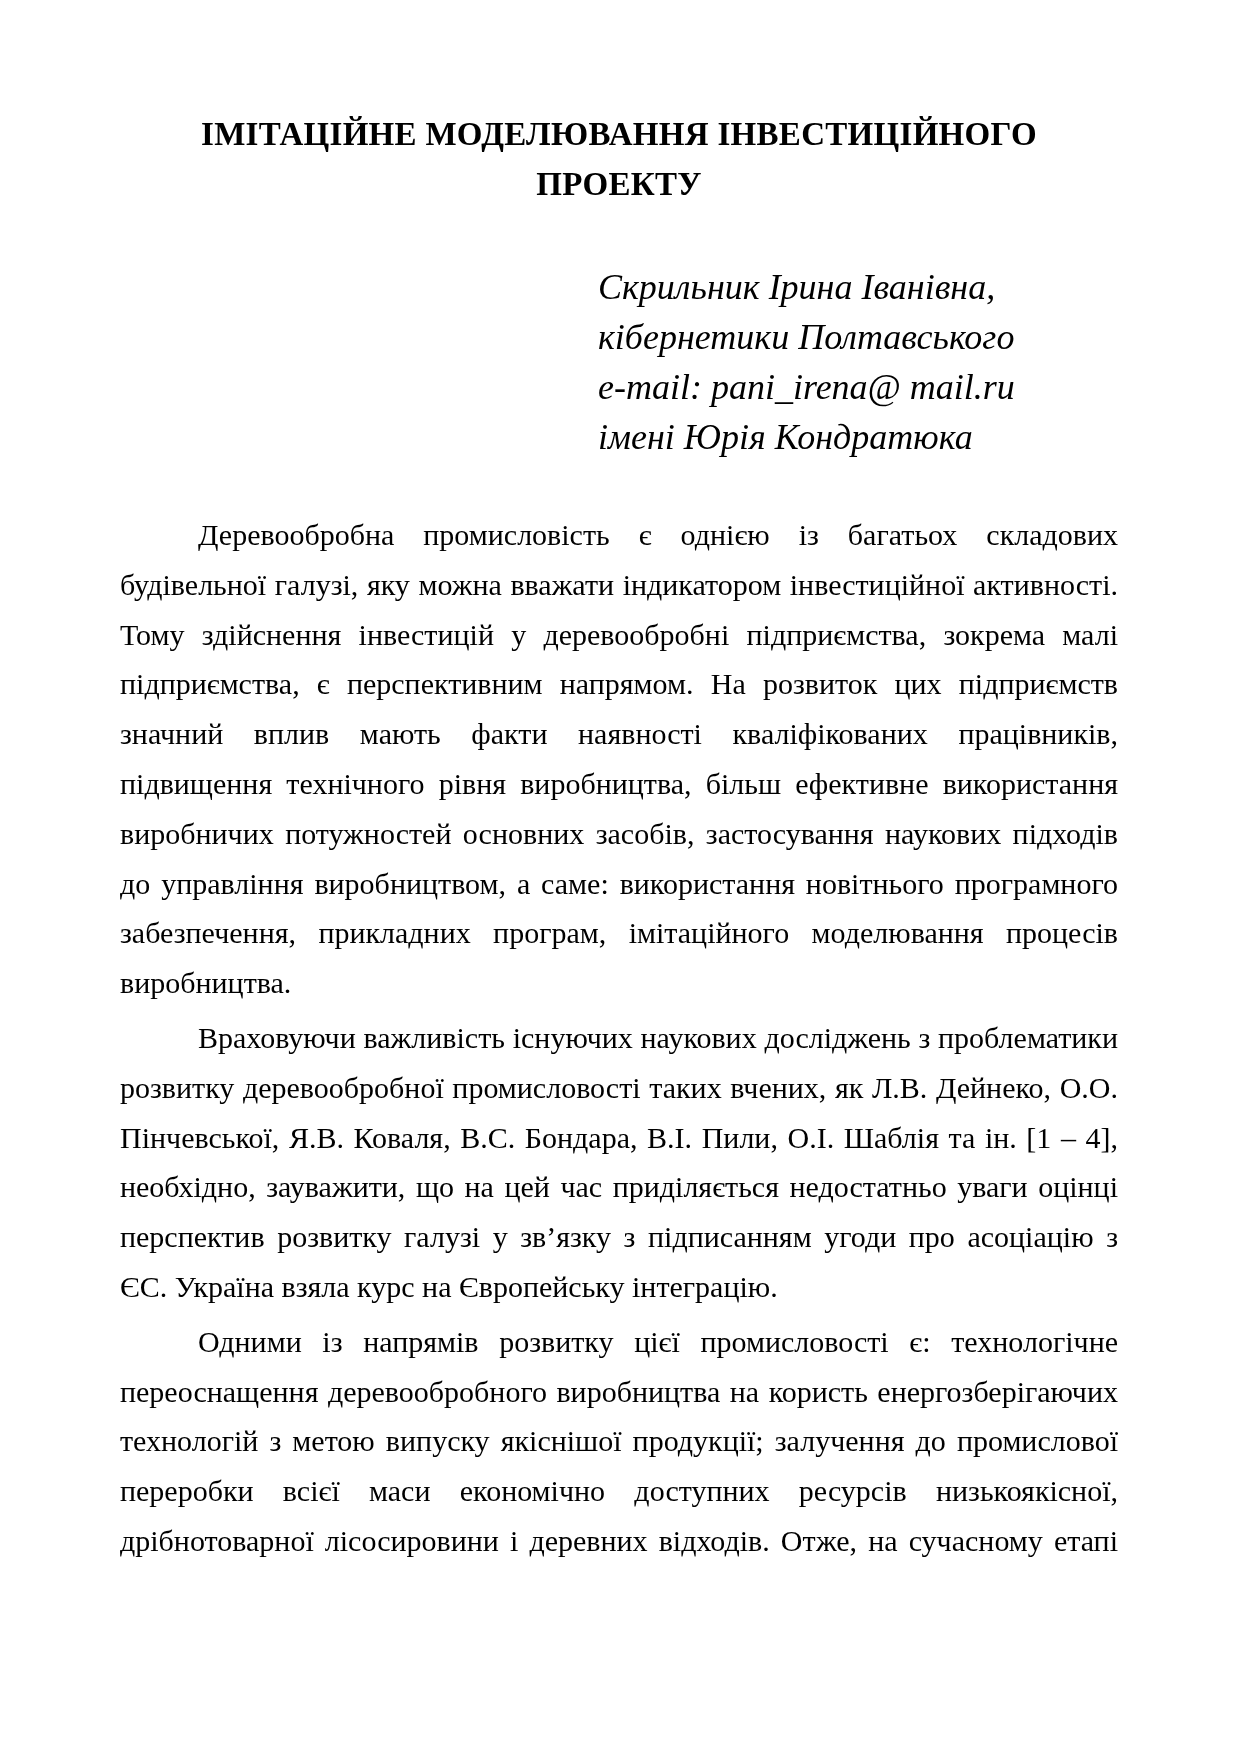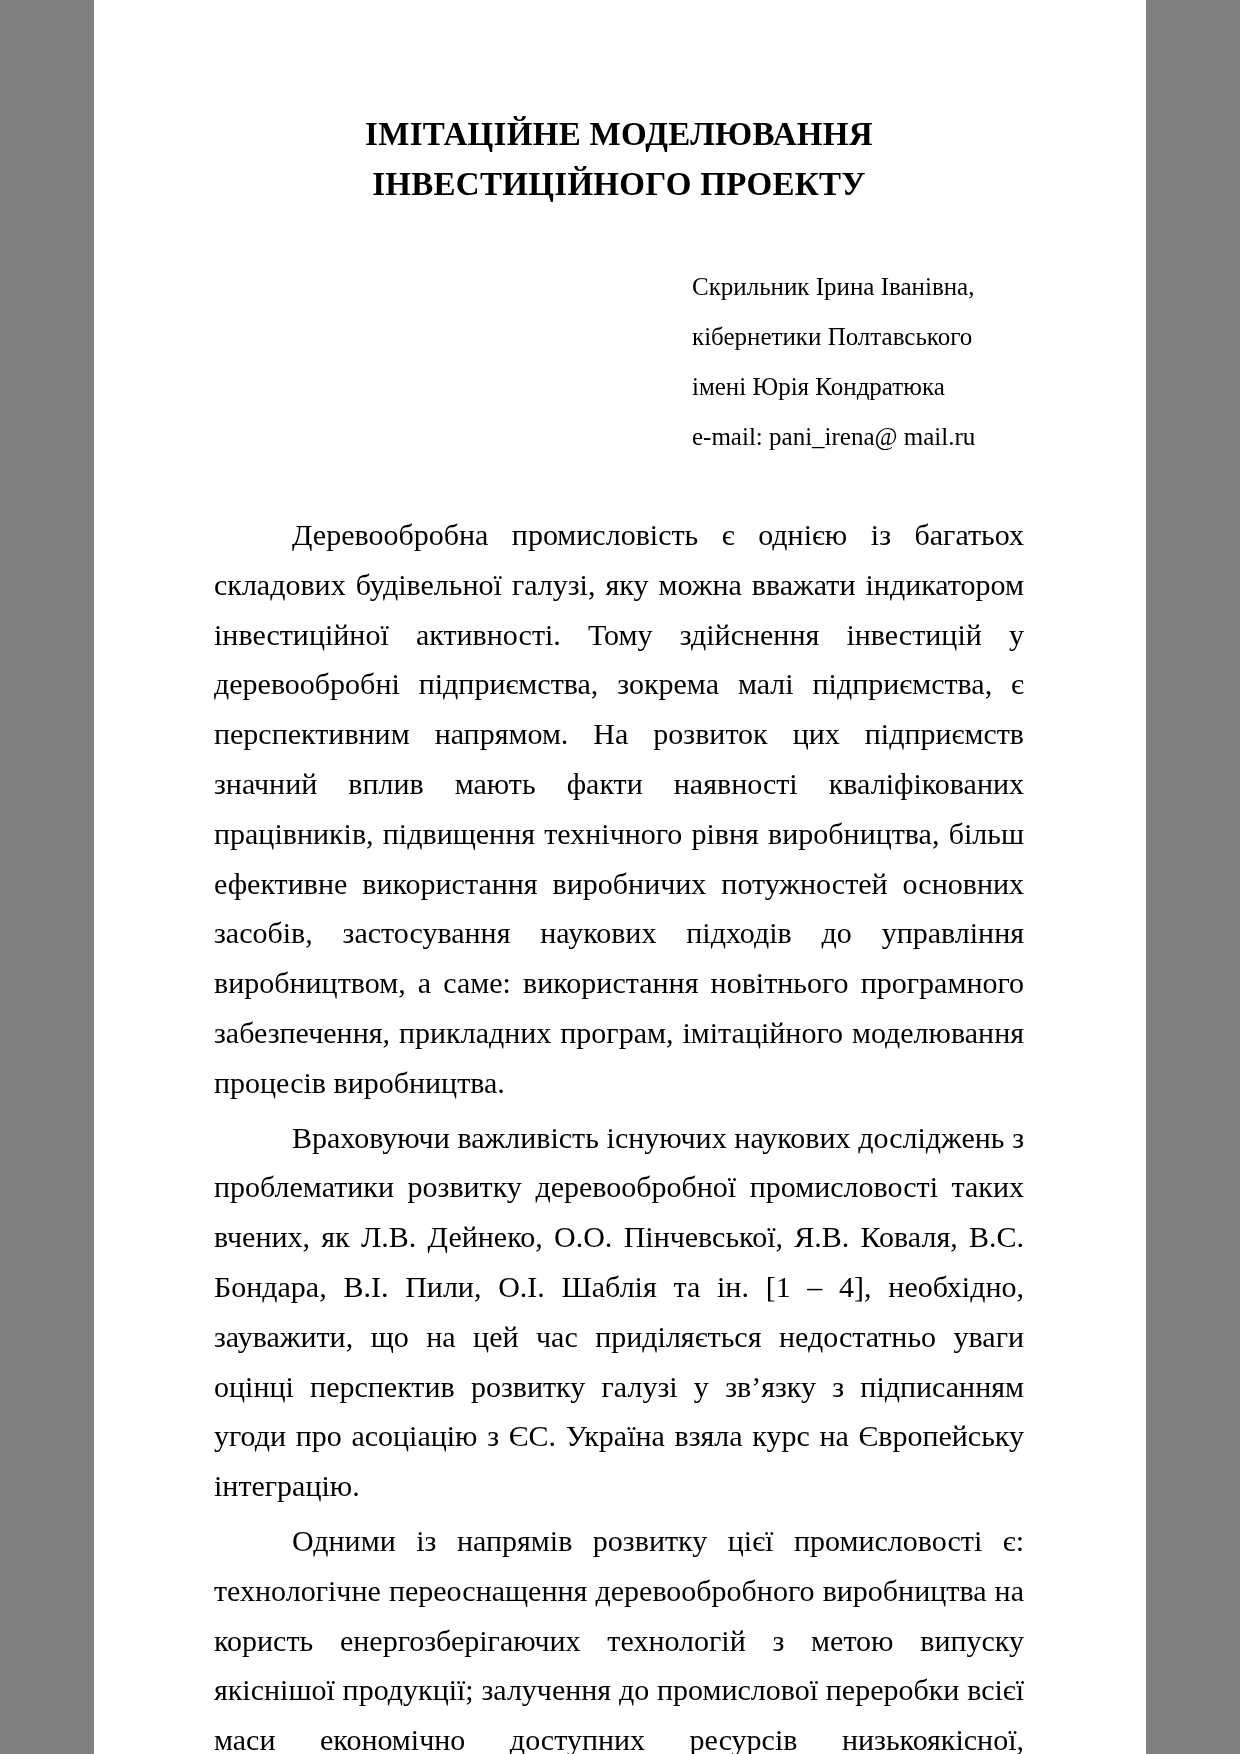--- a/index.html
+++ b/index.html
@@ -3,21 +3,21 @@
 <meta charset="utf-8">
 <title>Document</title>
 <style>
   html, body {
     margin: 0;
     padding: 0;
     background: #808080;
   }
   .page {
     position: relative;
-    width: 1052px;
+    width: 1240px;
     height: 1754px;
     margin: 0 auto;
     background: #ffffff;
     color: #000000;
     font-family: "Liberation Serif", "DejaVu Serif", serif;
     overflow: hidden;
     box-sizing: border-box;
     padding: 0 117px 0 115px; 
   }
   .doc-title {
@@ -26,21 +26,22 @@
     font-weight: bold;
     line-height: 50px;
     text-align: center;
     letter-spacing: 0.3px;
   }
   .title-line {
     display: block;
   }
   .author-block {
     margin: 53px 12px 0 483px;
-    font-size: 25px;
+    font-size: 36px;
+    font-style: italic;
     line-height: 50px;
   }
   .author-line {
     white-space: pre-wrap;
   }
   .doc-body {
     margin-top: 48px;
     font-size: 30px;
     line-height: 49.8px;
   }
@@ -59,22 +60,22 @@
 
 <div class="page">
 
   <h1 class="doc-title">
     <span class="title-line">ІМІТАЦІЙНЕ МОДЕЛЮВАННЯ ІНВЕСТИЦІЙНОГО ПРОЕКТУ</span>
   </h1>
 
   <div class="author-block">
     <div class="author-line">Скрильник Ірина Іванівна,</div>
     <div class="author-line">кібернетики Полтавського</div>
+    <div class="author-line">e-mail: pani_irena@ mail.ru</div>
     <div class="author-line">імені Юрія Кондратюка</div>
-    <div class="author-line">e-mail: pani_irena@ mail.ru</div>
   </div>
 
   <div class="doc-body">
     <p>Деревообробна промисловість є однією із багатьох складових будівельної галузі, яку можна вважати індикатором інвестиційної активності. Тому здійснення інвестицій у деревообробні підприємства, зокрема малі підприємства, є перспективним напрямом. На розвиток цих підприємств значний вплив мають факти наявності кваліфікованих працівників, підвищення технічного рівня виробництва, більш ефективне використання виробничих потужностей основних засобів, застосування наукових підходів до управління виробництвом, а саме: використання новітнього програмного забезпечення, прикладних програм, імітаційного моделювання процесів виробництва.</p>
     <p>Враховуючи важливість існуючих наукових досліджень з проблематики розвитку деревообробної промисловості таких вчених, як Л.В. Дейнеко, О.О. Пінчевської, Я.В. Коваля, В.С. Бондара, В.І. Пили, О.І. Шаблія та ін. [1 – 4], необхідно, зауважити, що на цей час приділяється недостатньо уваги оцінці перспектив розвитку галузі у зв’язку з підписанням угоди про асоціацію з ЄС. Україна взяла курс на Європейську інтеграцію.</p>
     <p class="continues">Одними із  напрямів розвитку цієї промисловості є: технологічне переоснащення деревообробного виробництва на користь енергозберігаючих технологій з метою випуску якіснішої продукції; залучення до промислової переробки всієї маси економічно доступних ресурсів низькоякісної, дрібнотоварної лісосировини і деревних відходів. Отже, на сучасному етапі</p>
   </div>
 
 </div>
 

